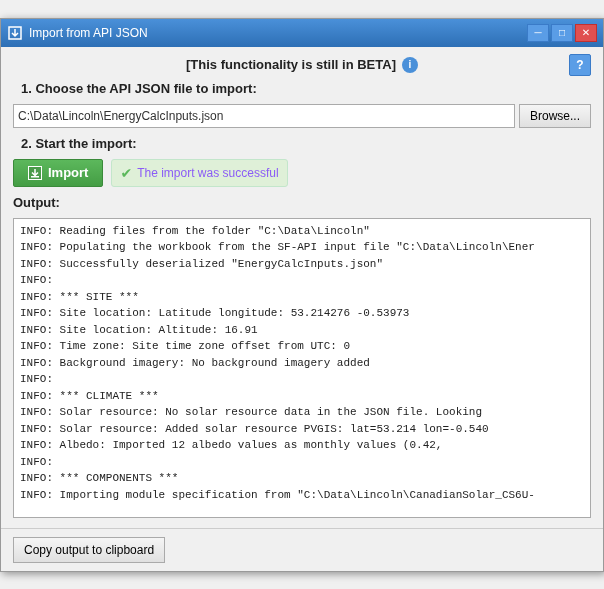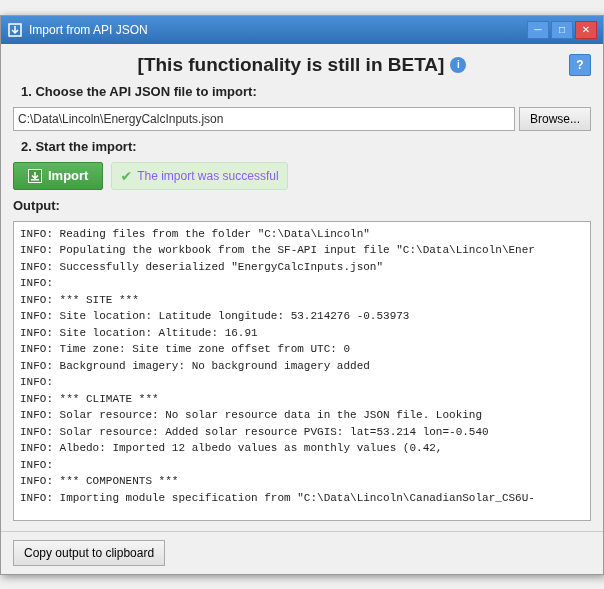--- a/index.html
+++ b/index.html
@@ -68,21 +68,21 @@
     }
     .beta-header {
       display: flex;
       align-items: center;
       justify-content: center;
       gap: 6px;
       position: relative;
     }
     .beta-text {
       font-weight: bold;
-      font-size: 19px;
+      font-size: 13px;
       color: #222;
     }
     .info-icon {
       width: 16px;
       height: 16px;
       background: #4a90d9;
       border-radius: 50%;
       color: white;
       font-size: 10px;
       font-weight: bold;

